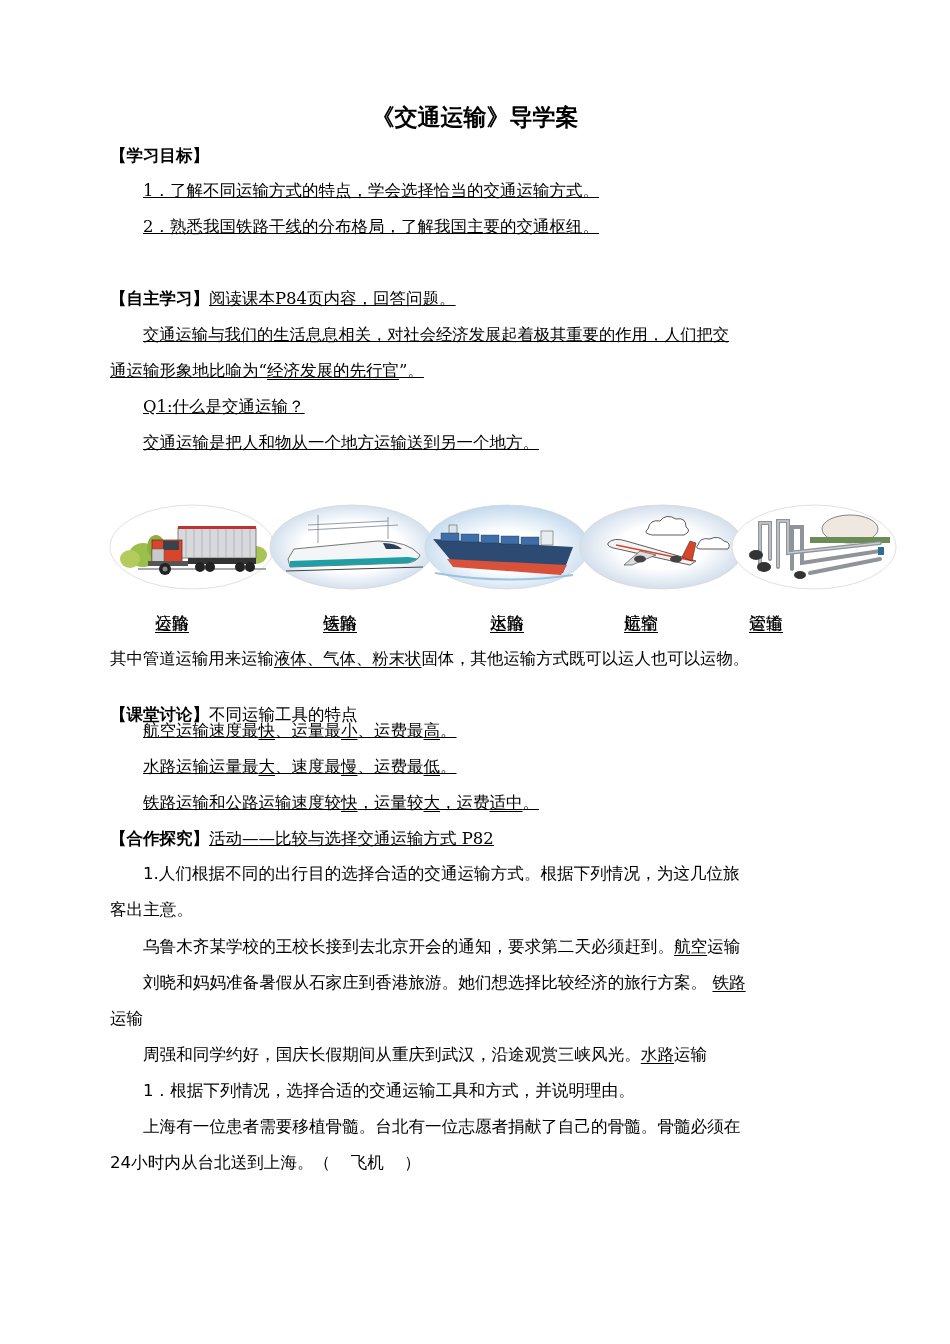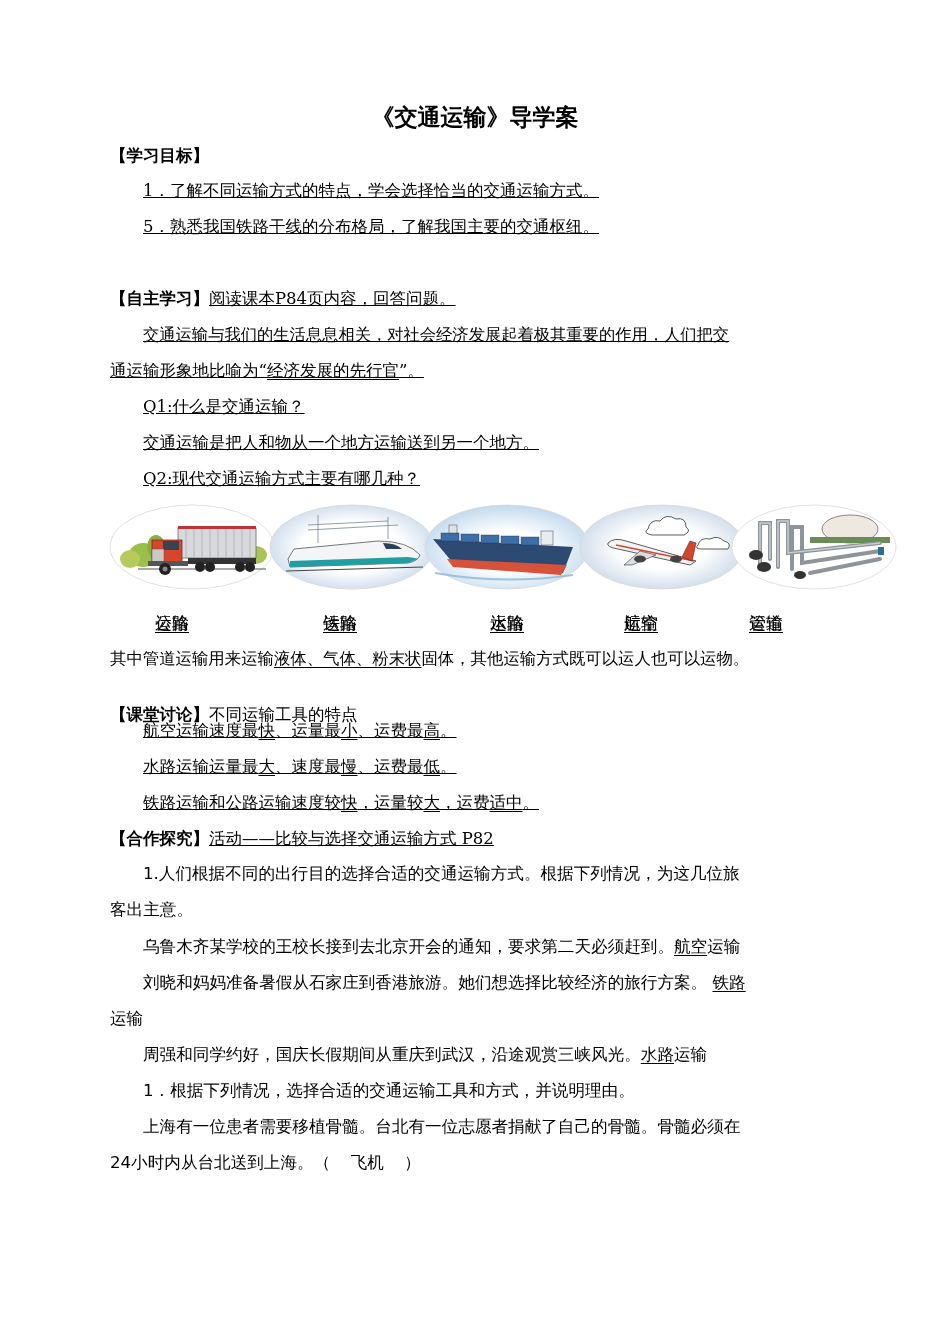--- a/index.html
+++ b/index.html
@@ -19,32 +19,31 @@
 </style>
 </head>
 <body>
 
 <div class="page">
 
   <div class="title">《交通运输》导学案</div>
 
   <div class="line hd" style="top:145px;">【学习目标】</div>
   <div class="line serif ind" style="top:180px;">1．了解不同运输方式的特点，学会选择恰当的交通运输方式。</div>
-  <div class="line serif ind" style="top:216px;">5．熟悉我国铁路干线的分布格局，了解我国主要的交通枢纽。</div>
+  <div class="line serif ind" style="top:216px;">2．熟悉我国铁路干线的分布格局，了解我国主要的交通枢纽。</div>
 
   <div class="line" style="top:288px;">
     <span class="hd">【自主学习】</span><span class="serif">阅读课本P84页内容，回答问题。</span>
   </div>
   <div class="line serif ind" style="top:324px; font-size:16.3px;">交通运输与我们的生活息息相关，对社会经济发展起着极其重要的作用，人们把交</div>
   <div class="line serif" style="top:360px;">
     <span>通运输形象地比喻为“</span><span class="u">经济发展的先行官</span><span>”。</span>
   </div>
   <div class="line serif ind" style="top:396px;">Q1:什么是交通运输？</div>
   <div class="line serif ind" style="top:432px;">交通运输是把人和物从一个地方运输送到另一个地方。</div>
-  <div class="line serif ind" style="top:468px;">Q2:现代交通运输方式主要有哪几种？</div>
 
   <div class="band">
 
     <svg class="oval" style="left:0px;" viewBox="0 0 168 88">
       <ellipse cx="84" cy="44" rx="82" ry="42" fill="#fff" stroke="#d8d8d8" stroke-width="0.8"></ellipse>
       <ellipse cx="35" cy="52" rx="14" ry="12" fill="#9bbf4a"></ellipse>
       <ellipse cx="22" cy="56" rx="10" ry="9" fill="#b5cc5c"></ellipse>
       <ellipse cx="48" cy="44" rx="9" ry="12" fill="#8cb03e"></ellipse>
       <ellipse cx="148" cy="52" rx="11" ry="9" fill="#a8c454"></ellipse>
       <line x1="30" y1="66" x2="158" y2="66" stroke="#555" stroke-width="1"></line>

